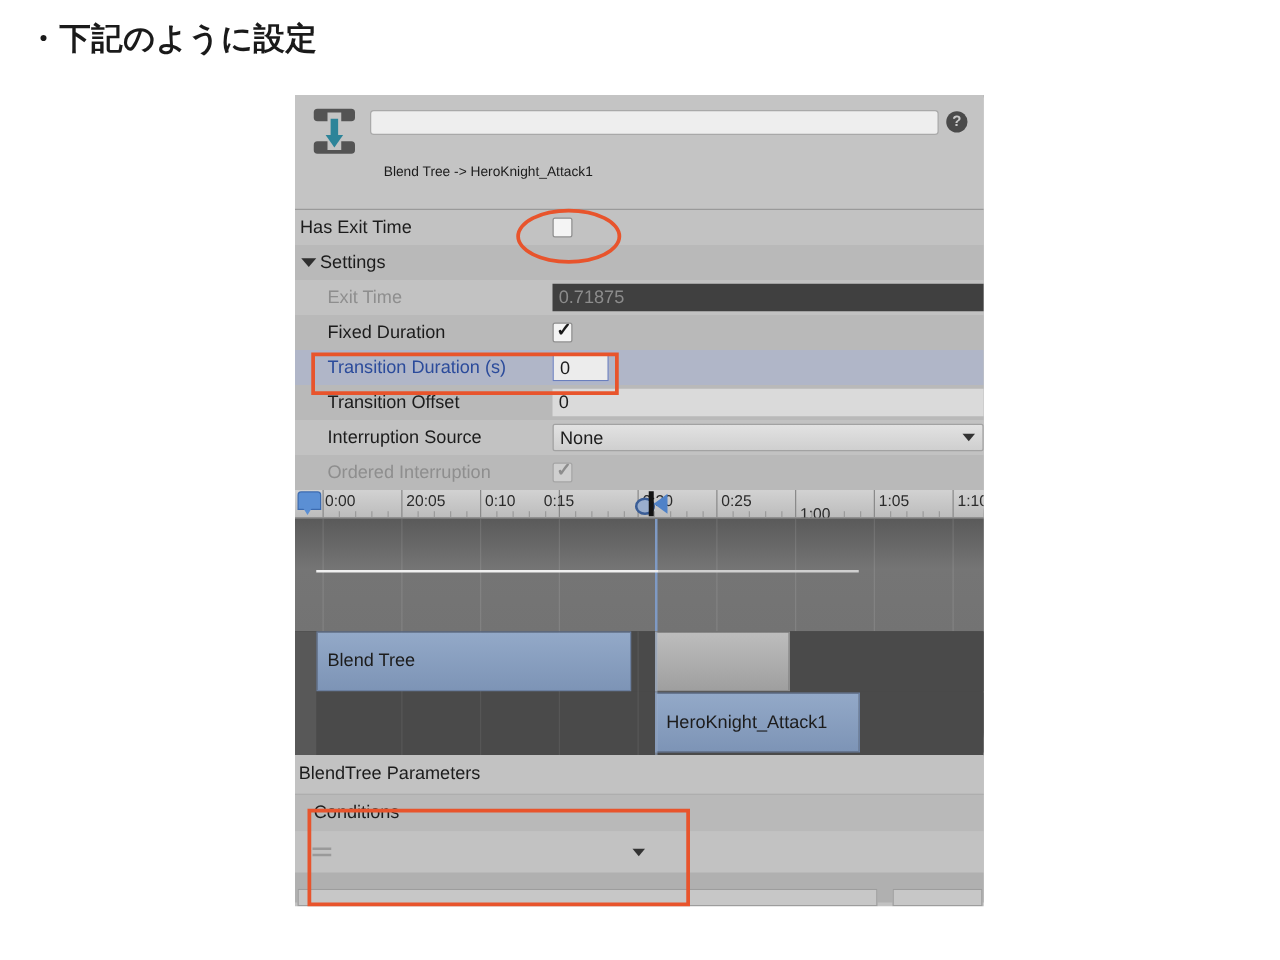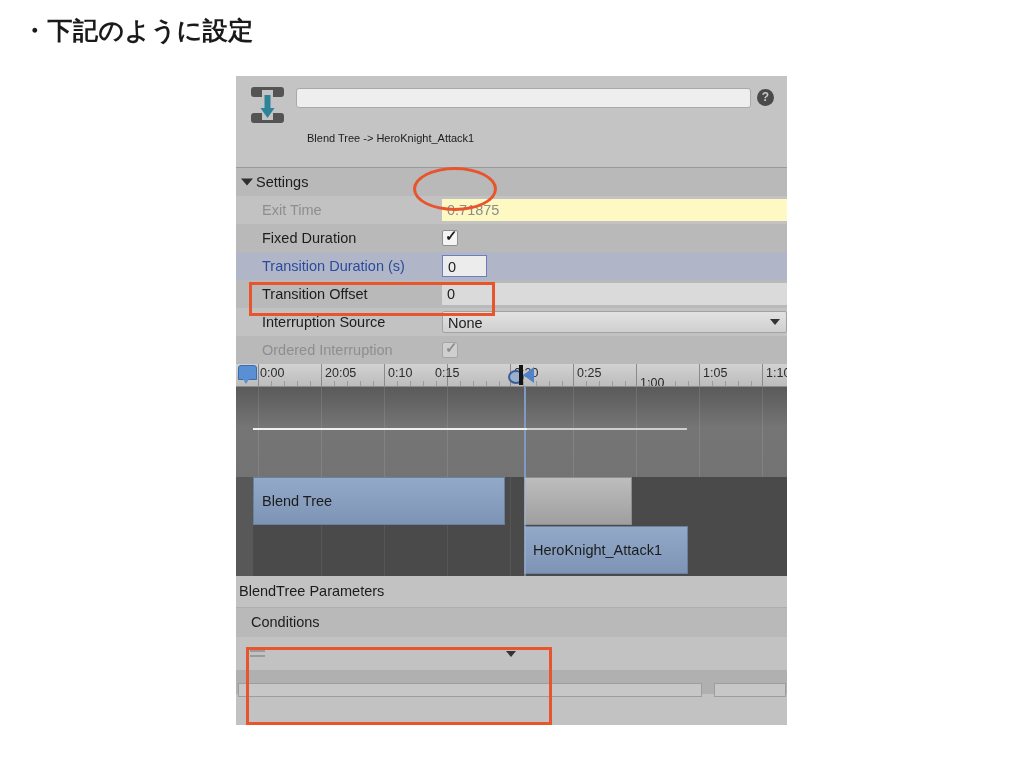--- a/index.html
+++ b/index.html
@@ -169,21 +169,21 @@
     top: 3px;
     right: 0;
     height: 22px;
     background: #d2d2d2;
     box-sizing: border-box;
     padding-left: 5px;
     line-height: 22px;
     font-size: 14.5px;
   }
   .value-field.light { background: #dadada; }
-  .value-field.disabled { color: #8c8c8c; background: #fef9c3; }
+  .value-field.disabled { color: #8c8c8c; background: #404040; }
   .value-field.focused {
     background: #ececec;
     border: 1px solid #6b7fbd;
   }
   .value-field.dropdown {
     background: linear-gradient(#e2e2e2, #cfcfcf);
     border: 1px solid #a2a2a2;
     border-radius: 2px;
   }
   .dd-arrow {
@@ -478,20 +478,24 @@
       </svg>
     </div>
     <div class="name-field"></div>
     <div class="help-icon">?</div>
     <div class="menu-icon">⋮</div>
     <div class="header-subtitle">Blend Tree -&gt; HeroKnight_Attack1</div>
   </div>
 
   <div class="prop-area">
 
+    <div class="row plain">
+      <span class="row-label label-l0">Has Exit Time</span>
+      <span class="checkbox"></span>
+    </div>
 
     <div class="row alt">
       <span class="foldout-arrow"></span>
       <span class="row-label" style="left:20px;">Settings</span>
     </div>
 
     <div class="row plain">
       <span class="row-label label-l1 label-disabled">Exit Time</span>
       <span class="value-field disabled">0.71875</span>
     </div>

